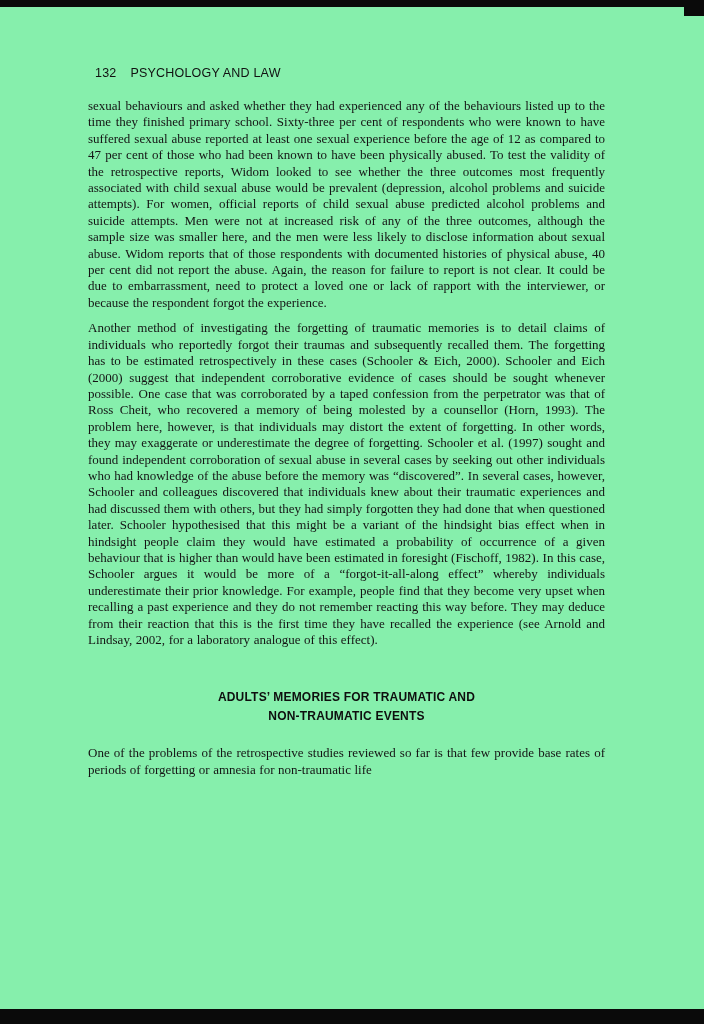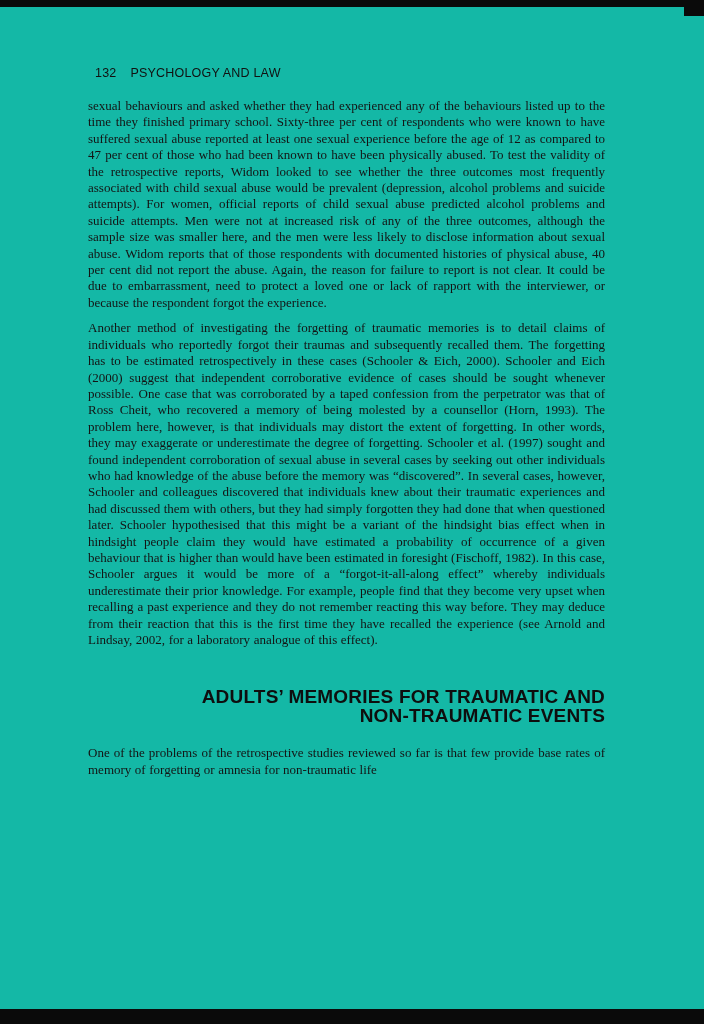--- a/index.html
+++ b/index.html
@@ -4,21 +4,21 @@
 <style>
   html, body {
     margin: 0;
     padding: 0;
     background: #ffffff;
   }
   .page {
     position: relative;
     width: 704px;
     height: 1024px;
-    background: #14b8a6;
+    background: #86efac;
     overflow: hidden;
     font-family: "Liberation Serif", serif;
     color: #1a1a1a;
   }
   
   .artifact { position: absolute; background: #0a0a0a; }
   .artifact-top { top: 0; left: 0; width: 704px; height: 7px; }
   .artifact-top-right { top: 0; right: 0; width: 20px; height: 16px; }
   .artifact-bottom { left: 0; bottom: 0; width: 704px; height: 15px; }
 
@@ -45,44 +45,44 @@
     text-align: justify;
     color: #141414;
   }
   .body-text p {
     margin: 0 0 9px 0;
     word-spacing: 0.3px;
   }
   .section-heading {
     font-family: "Liberation Sans", sans-serif;
     font-weight: bold;
-    font-size: 19px;
+    font-size: 12px;
     line-height: 18.5px;
     letter-spacing: 0.2px;
     margin: 40px 0 20px 0;
     white-space: pre-line;
-    text-align: right;
+    text-align: center;
     color: #0e0e0e;
   }
 </style>
 </head>
 <body>
 
 <div class="page">
 
   <div class="artifact artifact-top"></div>
   <div class="artifact artifact-top-right"></div>
 
   <header class="running-head">
     <span class="pgnum">132</span><span>PSYCHOLOGY AND LAW</span>
   </header>
 
   <main class="body-text">
     <p>sexual behaviours and asked whether they had experienced any of the behaviours listed up to the time they finished primary school. Sixty-three per cent of respondents who were known to have suffered sexual abuse reported at least one sexual experience before the age of 12 as compared to 47 per cent of those who had been known to have been physically abused. To test the validity of the retrospective reports, Widom looked to see whether the three outcomes most frequently associated with child sexual abuse would be prevalent (depression, alcohol problems and suicide attempts). For women, official reports of child sexual abuse predicted alcohol problems and suicide attempts. Men were not at increased risk of any of the three outcomes, although the sample size was smaller here, and the men were less likely to disclose information about sexual abuse. Widom reports that of those respondents with documented histories of physical abuse, 40 per cent did not report the abuse. Again, the reason for failure to report is not clear. It could be due to embarrassment, need to protect a loved one or lack of rapport with the interviewer, or because the respondent forgot the experience.</p>
     <p>Another method of investigating the forgetting of traumatic memories is to detail claims of individuals who reportedly forgot their traumas and subsequently recalled them. The forgetting has to be estimated retrospectively in these cases (Schooler &amp; Eich, 2000). Schooler and Eich (2000) suggest that independent corroborative evidence of cases should be sought whenever possible. One case that was corroborated by a taped confession from the perpetrator was that of Ross Cheit, who recovered a memory of being molested by a counsellor (Horn, 1993). The problem here, however, is that individuals may distort the extent of forgetting. In other words, they may exaggerate or underestimate the degree of forgetting. Schooler et al. (1997) sought and found independent corroboration of sexual abuse in several cases by seeking out other individuals who had knowledge of the abuse before the memory was “discovered”. In several cases, however, Schooler and colleagues discovered that individuals knew about their traumatic experiences and had discussed them with others, but they had simply forgotten they had done that when questioned later. Schooler hypothesised that this might be a variant of the hindsight bias effect when in hindsight people claim they would have estimated a probability of occurrence of a given behaviour that is higher than would have been estimated in foresight (Fischoff, 1982). In this case, Schooler argues it would be more of a “forgot-it-all-along effect” whereby individuals underestimate their prior knowledge. For example, people find that they become very upset when recalling a past experience and they do not remember reacting this way before. They may deduce from their reaction that this is the first time they have recalled the experience (see Arnold and Lindsay, 2002, for a laboratory analogue of this effect).</p>
     <h2 class="section-heading">ADULTS’ MEMORIES FOR TRAUMATIC AND
 NON-TRAUMATIC EVENTS</h2>
-    <p>One of the problems of the retrospective studies reviewed so far is that few provide base rates of memory of forgetting or amnesia for non-traumatic life</p>
+    <p>One of the problems of the retrospective studies reviewed so far is that few provide base rates of periods of forgetting or amnesia for non-traumatic life</p>
   </main>
 
   <div class="artifact artifact-bottom"></div>
 
 </div>
 
 </body></html>

